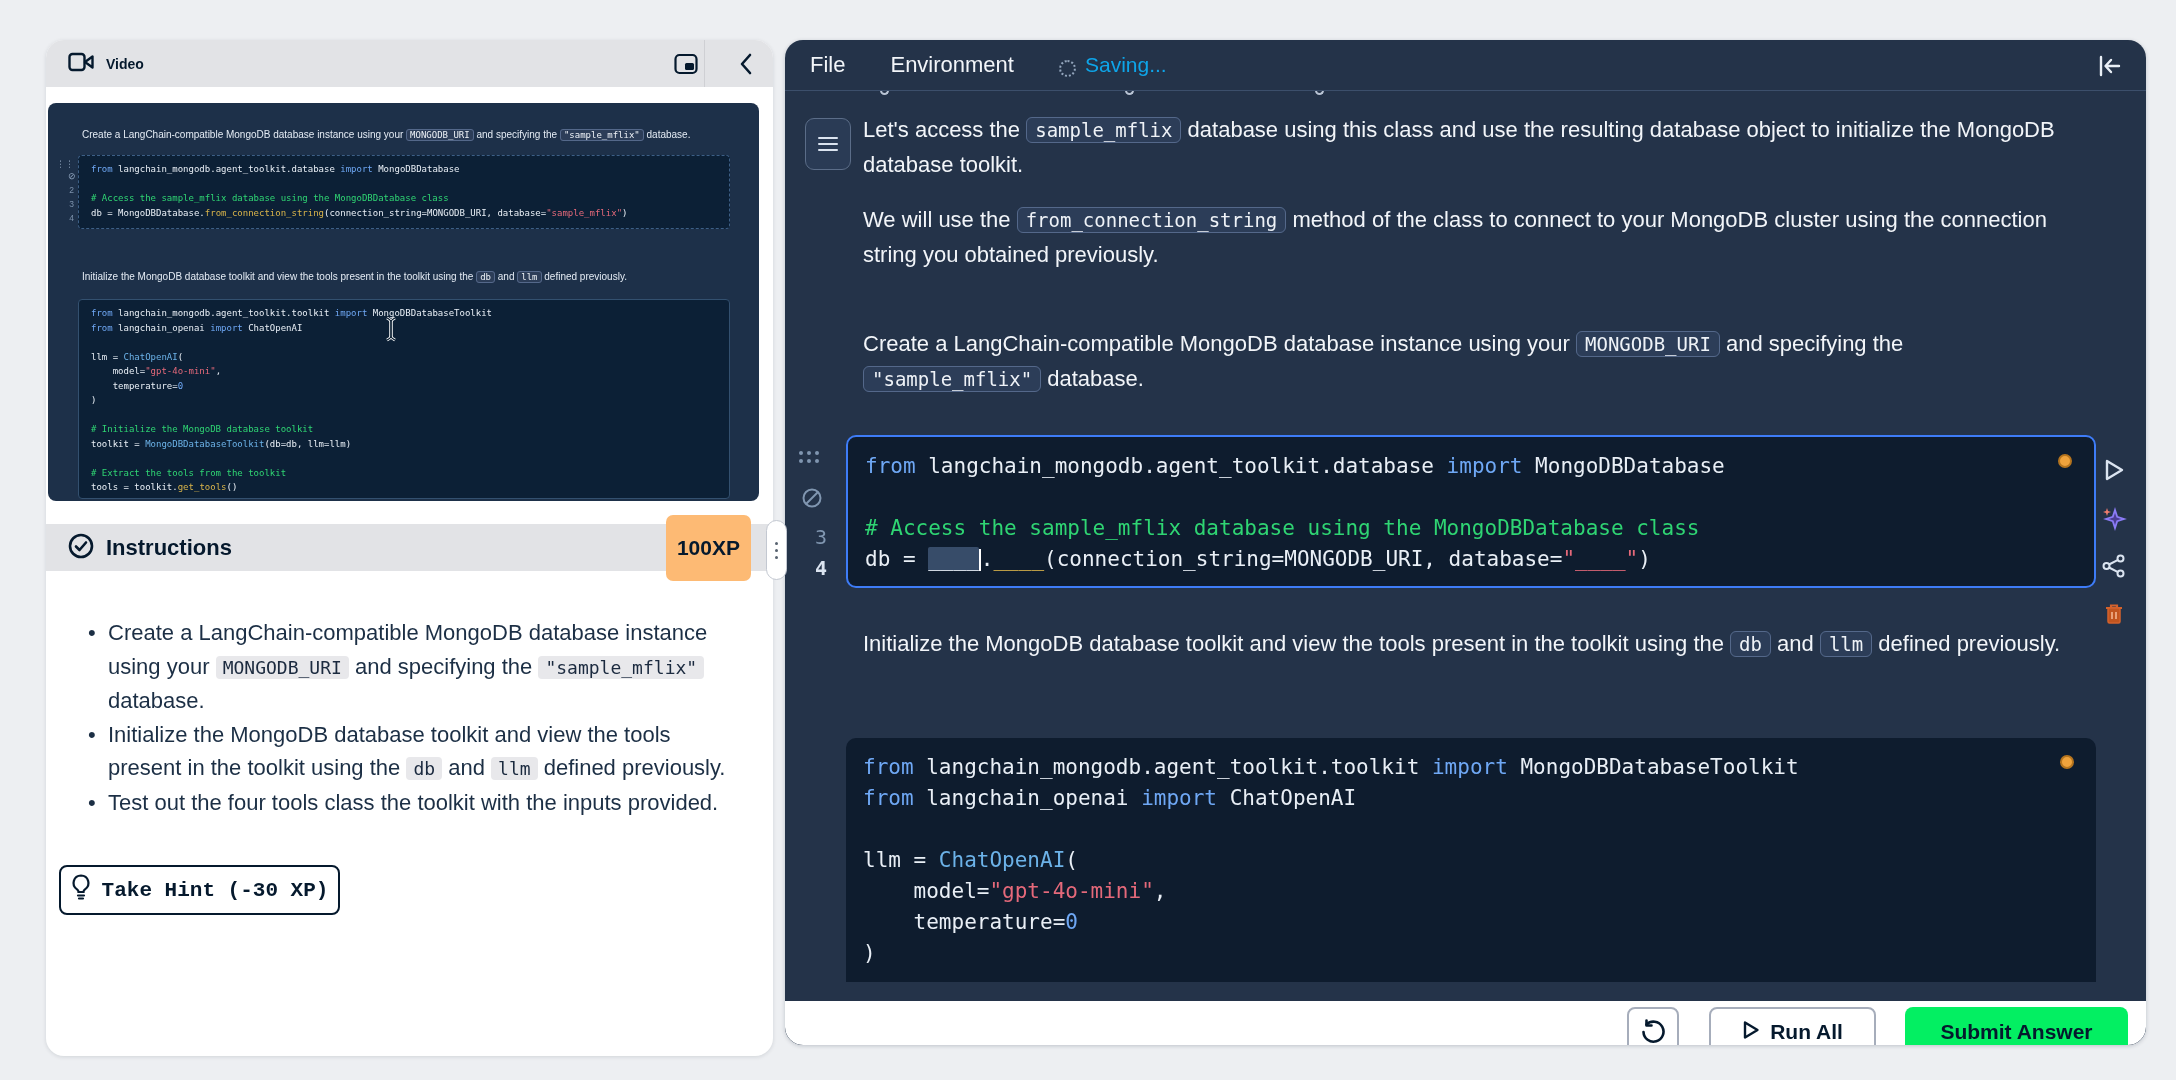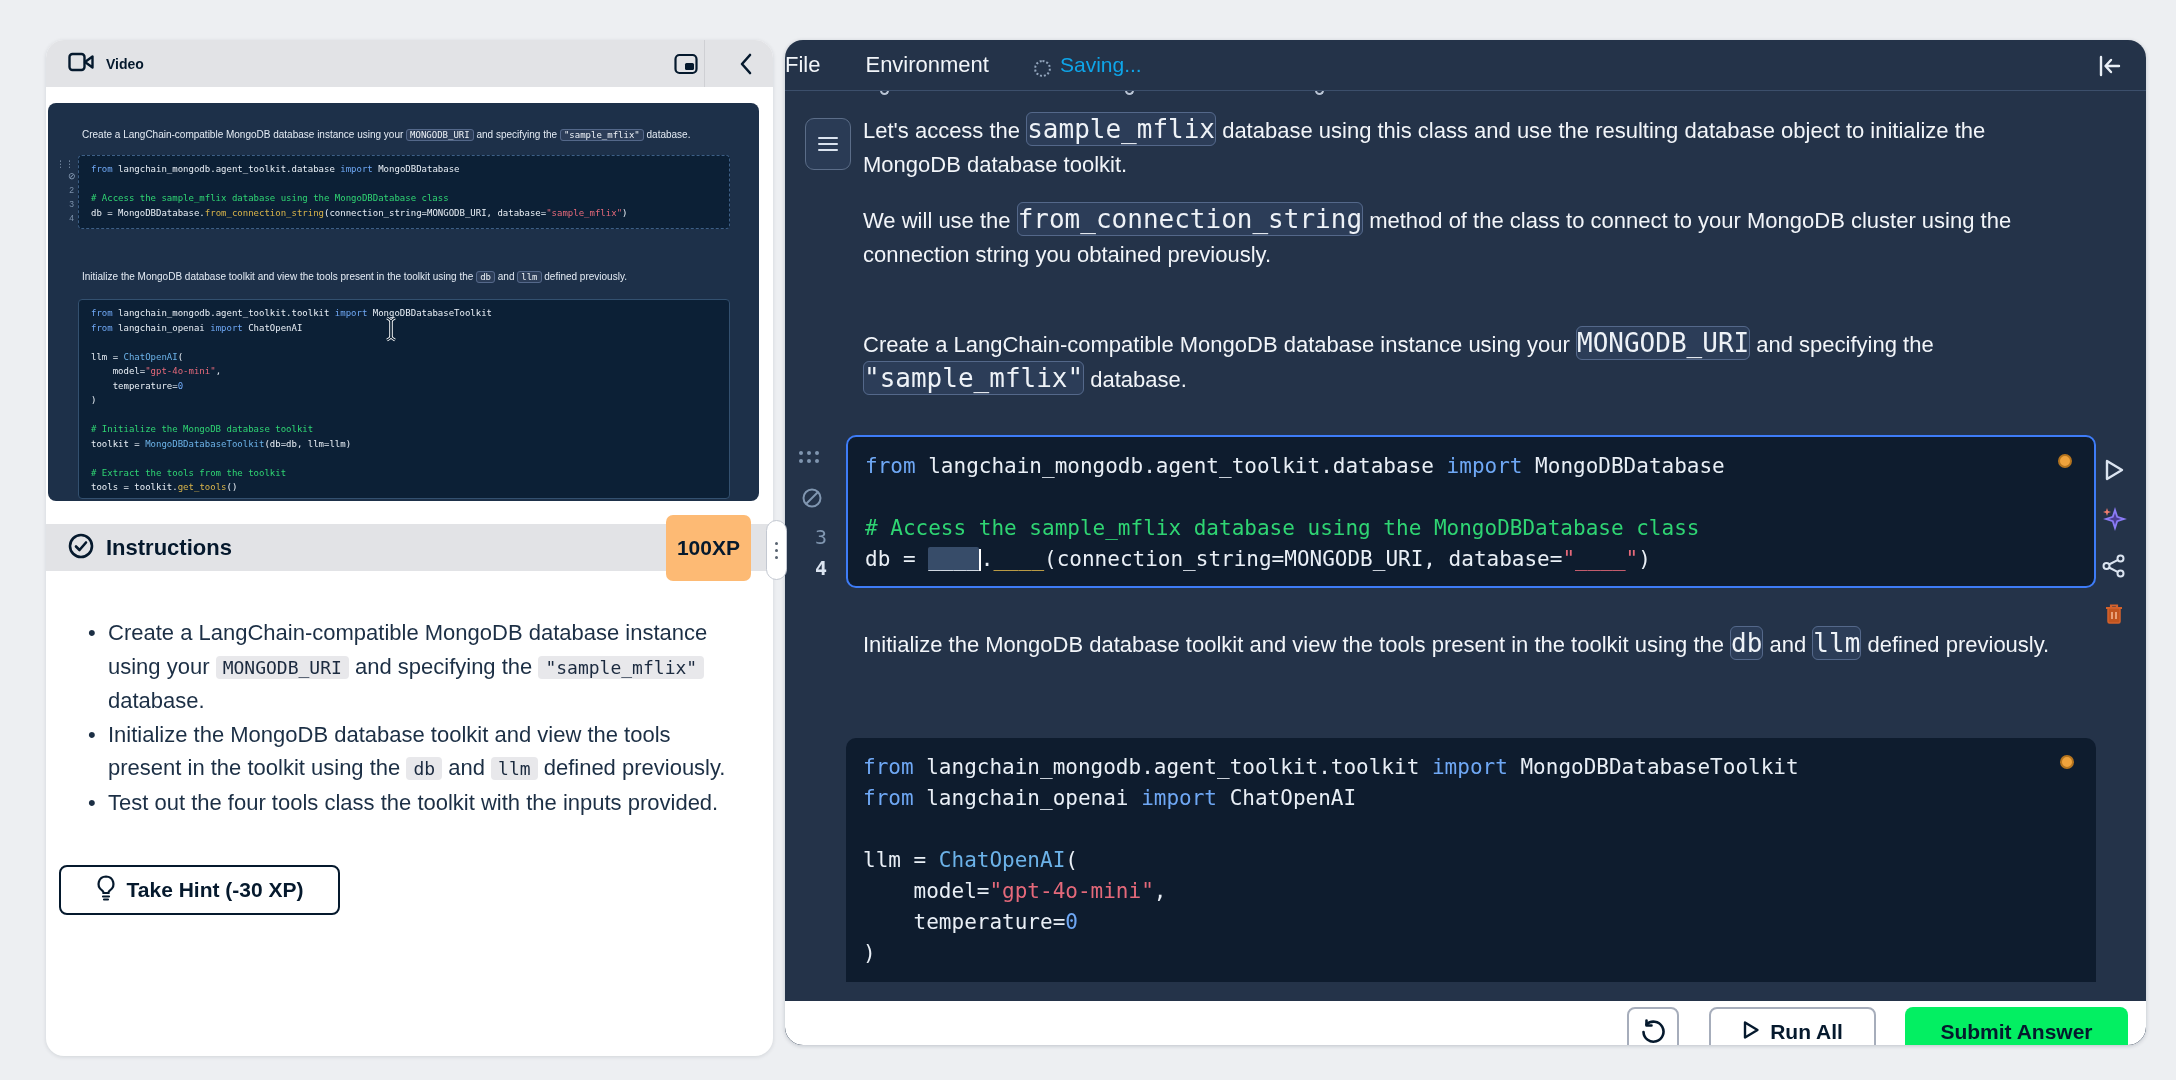--- a/index.html
+++ b/index.html
@@ -41,46 +41,46 @@
   
   .inst-header { position:absolute; left:0; top:484px; right:0; height:47px; background:#e2e3e6; display:flex; align-items:center; padding:0 22px; }
   .inst-title { font-size:22px; font-weight:700; color:#05192d; margin-left:12px; }
   .xp-badge { margin-left:auto; background:#fdba74; color:#05192d; font-size:21px; font-weight:700; border-radius:7px; padding:21px 11px; }
   .bullets { position:absolute; left:40px; top:576px; width:650px; color:#1c2f45; font-size:22px; line-height:33.5px; list-style:none; }
   .bullets li { padding-left:22px; position:relative; }
   .bullets li::before { content:"•"; position:absolute; left:2px; color:#1c2f45; }
   .bullets .chip { background:#e8e8eb; border-radius:4px; padding:1px 7px; font-family:"DejaVu Sans Mono",monospace; font-size:18px; color:#1b2a3f; }
   .hint-btn { position:absolute; left:13px; top:825px; width:281px; height:50px; border:2px solid #05192d; border-radius:8px;
               background:#fff; display:flex; align-items:center; justify-content:center; gap:11px;
-              font-size:21px; font-weight:700; color:#05192d; cursor:pointer; }
+              font-size:21px; font-weight:700; color:#05192d; cursor:pointer;font-family:Liberation Mono, monospace; }
 
   
   .resize-handle { position:absolute; left:766px; top:520px; width:21px; height:60px; background:#ffffff; border:1px solid #c3c8d1;
                    border-radius:11px; display:flex; flex-direction:column; align-items:center; justify-content:center; gap:4px; cursor:col-resize; z-index:20; }
   .resize-handle i { width:3px; height:3px; border-radius:50%; background:#57626f; }
 
   
   .right-card { position:absolute; left:785px; top:40px; width:1361px; height:1005px; background:#243349;
                 border-radius:18px; box-shadow:0 1px 4px rgba(5,25,45,.2); overflow:hidden; }
-  .menu-bar { position:absolute; left:0; top:0; right:0; height:51px; display:flex; align-items:center; 
+  .menu-bar { position:absolute; left:0; top:0; right:0; height:51px; display:flex; align-items:center; padding-left:25px;
               border-bottom:1px solid #3c4f6b; }
   .menu-item { color:#f2f5f9; font-size:22px; margin-right:45px; cursor:pointer; }
   .saving { display:flex; align-items:flex-end; gap:9px; color:#0ea5e9; font-size:21px; }
   .spinner { width:17px; height:17px; border-radius:50%; border:2px dotted #94a6bd; }
   .collapse-right-btn { position:absolute; right:22px; top:12px; width:28px; height:28px; display:flex; align-items:center; justify-content:center; cursor:pointer; }
 
   .notebook { position:absolute; left:0; top:51px; right:0; bottom:63px; overflow:hidden; }
   .remnant { position:absolute; top:-4px; width:9px; height:8px; border:2px solid #b9c4d4; border-top:none; border-radius:0 0 8px 8px; }
 
   .toc-btn { position:absolute; left:20px; top:27px; width:46px; height:52px; background:#2a3b55; border:1px solid #5b6d88;
              border-radius:9px; display:flex; align-items:center; justify-content:center; z-index:5; cursor:pointer; }
 
   .md-par { position:absolute; left:78px; width:1205px; color:#f2f5f9; font-size:22px; line-height:33.5px; }
-  .md-par .chip { background:#2c3d58; border:1px solid #54688a; border-radius:6px; padding:1px 0;
-                  font-family:"DejaVu Sans Mono",monospace; font-size:26px; color:#eef2f7; }
+  .md-par .chip { background:#2c3d58; border:1px solid #54688a; border-radius:6px; padding:1px 8px;
+                  font-family:"DejaVu Sans Mono",monospace; font-size:19px; color:#eef2f7; }
 
   .cell { position:absolute; left:61px; width:1250px; background:#0e1c2e; border-radius:10px; }
   .cell .code-line { height:31px; line-height:31px; font-size:21px; white-space:pre; }
   .cell1 { top:344px; height:153px; border:2px solid #3e7cf7; padding:14px 0 0 17px; }
   .cell2 { top:647px; height:260px; padding:14px 0 0 17px; }
   .status-dot { position:absolute; right:22px; top:17px; width:14px; height:14px; border-radius:50%;
                 background:#f0a33c; border:2px solid #b5741e; }
 
   .gutter-item { position:absolute; color:#8096b0; }
   .gutter-num { font-family:"DejaVu Sans Mono",monospace; font-size:20px; width:40px; text-align:right; left:2px; }

